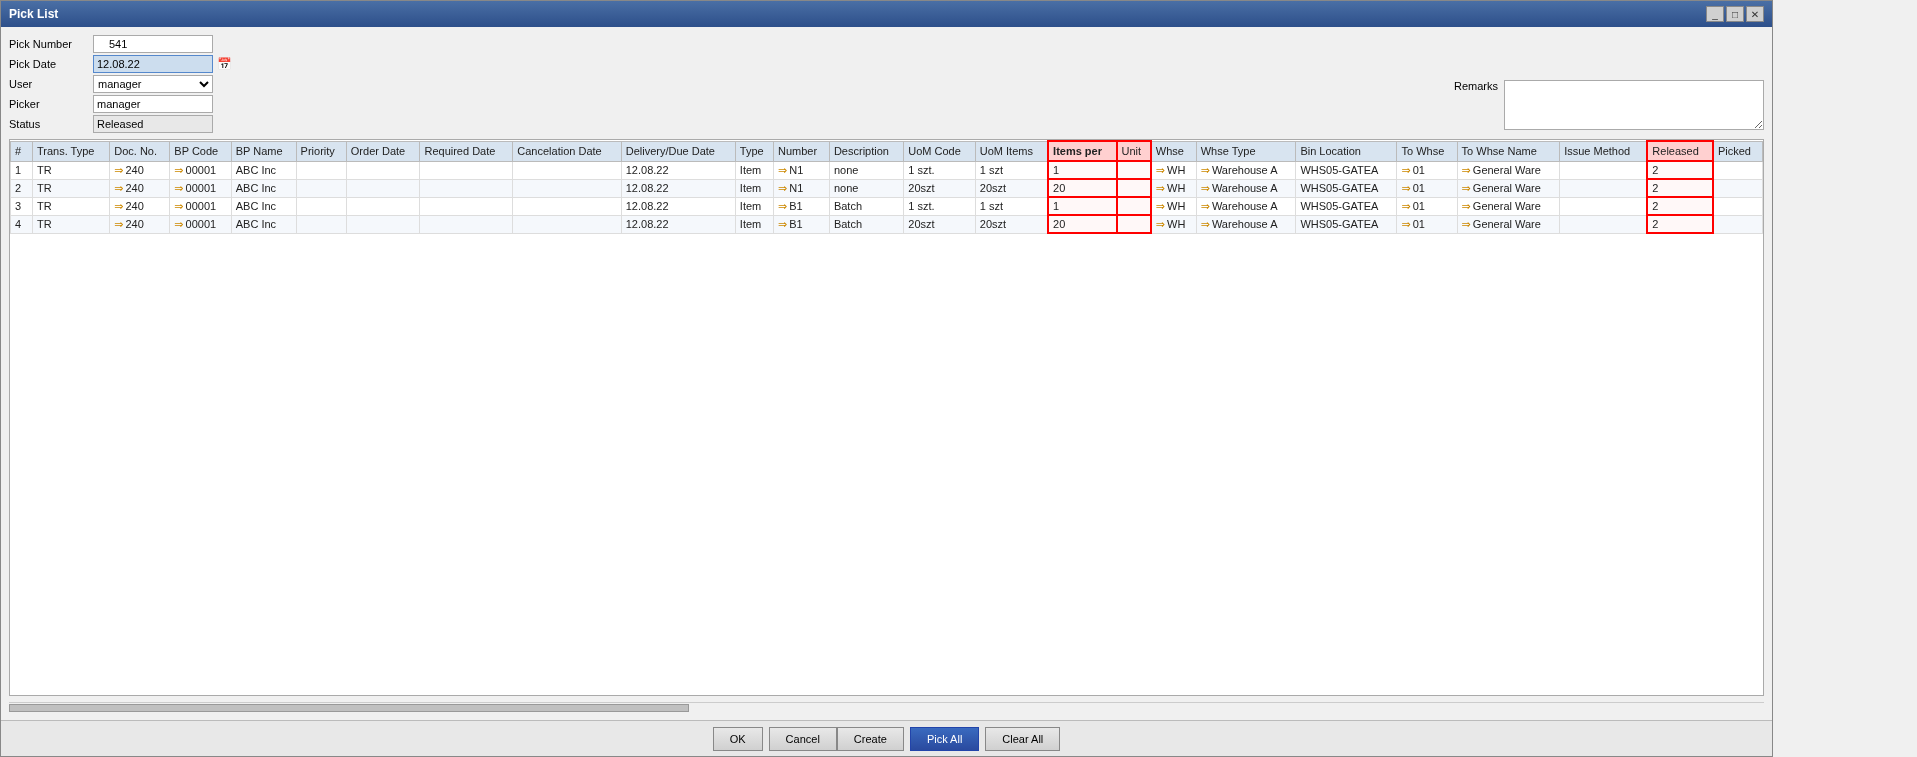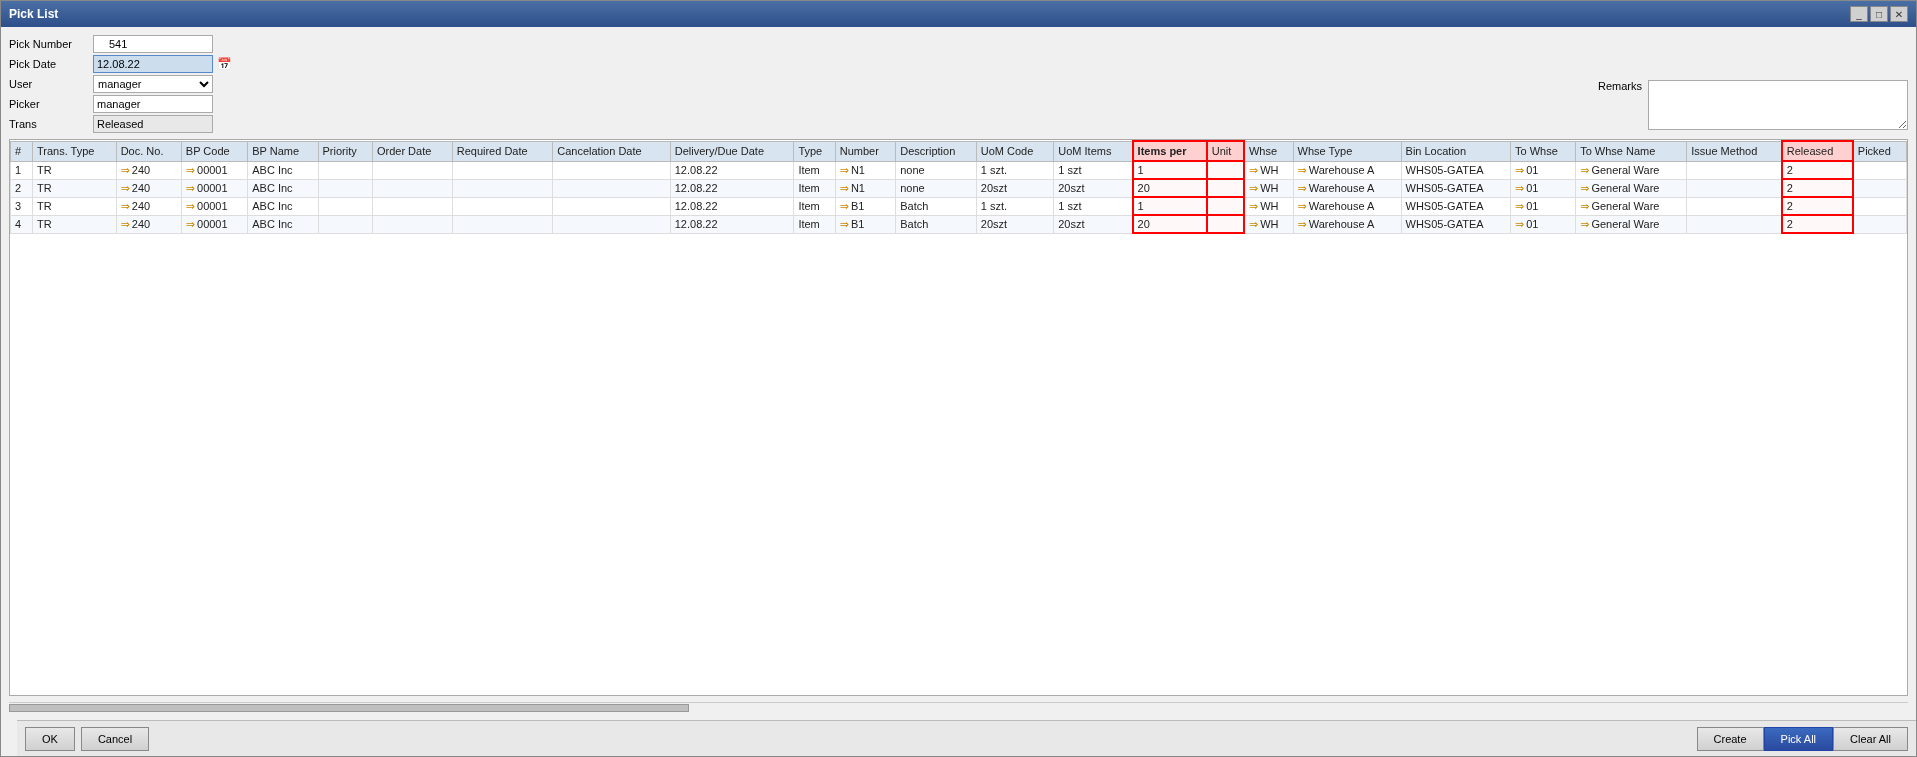--- a/index.html
+++ b/index.html
@@ -1,36 +1,36 @@
 <!DOCTYPE html>
 <html><head>
   <meta charset="utf-8">
   <style>
     * { box-sizing: border-box; margin: 0; padding: 0; font-family: 'Segoe UI', Tahoma, Arial, sans-serif; font-size: 11px; }
     body { background: #f0f0f0; }
-    .window { width: 1917px; min-height: 757px; background: #f0f0f0; border: 1px solid #888; display: flex; flex-direction: column; }
+    .window { width: 1773px; min-height: 757px; background: #f0f0f0; border: 1px solid #888; display: flex; flex-direction: column; }
     .title-bar { background: linear-gradient(to bottom, #4a6fa5, #2d4f8a); color: white; padding: 4px 8px; display: flex; align-items: center; justify-content: space-between; height: 26px; }
     .title-bar-title { font-size: 12px; font-weight: bold; }
     .title-bar-controls { display: flex; gap: 2px; }
     .title-bar-btn { width: 18px; height: 16px; background: #d0d0d0; border: 1px solid #888; cursor: pointer; display: flex; align-items: center; justify-content: center; font-size: 10px; color: #333; }
     .content { flex: 1; display: flex; flex-direction: column; padding: 8px; gap: 6px; }
     .top-section { display: flex; gap: 20px; }
     .remarks-section { margin-left: auto; display: flex; align-items: flex-start; gap: 6px; margin-top: 45px; }
     .remarks-box { width: 260px; height: 50px; border: 1px solid #aaa; background: white; }
     .grid-container { flex: 1; border: 1px solid #aaa; background: white; overflow: auto; }
     table { width: 100%; border-collapse: collapse; }
     thead tr { background: #d8e4f0; }
     thead th { border: 1px solid #bbb; padding: 2px 4px; text-align: left; white-space: nowrap; font-weight: normal; color: #222; height: 20px; }
     tbody tr { background: white; }
     tbody tr:nth-child(even) { background: #f5f8fc; }
     tbody td { border: 1px solid #ddd; padding: 2px 4px; white-space: nowrap; height: 18px; color: #222; }
     .arrow-icon { color: #cc8800; margin-right: 2px; }
-    .footer { display: flex; align-items: center; justify-content: space-between; padding: 4px 8px; background: #e8e8e8; border-top: 1px solid #bbb; height: 36px; margin-left: 16px; }
+    .footer { display: flex; align-items: center; justify-content: center; padding: 4px 8px; background: #e8e8e8; border-top: 1px solid #bbb; height: 36px; }
     .footer-left { display: flex; gap: 6px; }
-    .footer-right { display: flex; }
+    .footer-right { display: flex; gap: 6px; }
     .btn { padding: 3px 16px; border: 1px solid #888; background: linear-gradient(to bottom, #e8e8e8, #d0d0d0); cursor: pointer; height: 24px; font-size: 11px; }
     .btn-blue { background: linear-gradient(to bottom, #3a6abf, #2a4a9f); color: white; border: 1px solid #2244aa; }
     .scrollbar-area { height: 10px; background: #f0f0f0; border-top: 1px solid #ccc; }
     .col-#    { width: 20px; }
   </style>
 </head>
 <body>
 
 <div class="window">
 
@@ -60,21 +60,21 @@
           <span>User</span>
           <select style="height:18px; border:1px solid #aaa; background:white; width:100%; font-size:11px;">
             <option>manager</option>
           </select>
           <span></span>
 
           <span>Picker</span>
           <input type="text" value="manager" style="height: 18px; border: 1px solid rgb(170, 170, 170); padding: 1px 3px; background: white; width: 100%;">
           <span></span>
 
-          <span>Trans</span>
+          <span>Status</span>
           <input type="text" value="Released" style="height: 18px; border: 1px solid rgb(170, 170, 170); padding: 1px 3px; background: rgb(232, 232, 232); width: 100%;" readonly="">
           <span></span>
         </div>
       </div>
 
       <div class="remarks-section">
         <span>Remarks</span>
         <textarea class="remarks-box" style=""></textarea>
       </div>
     </div>

